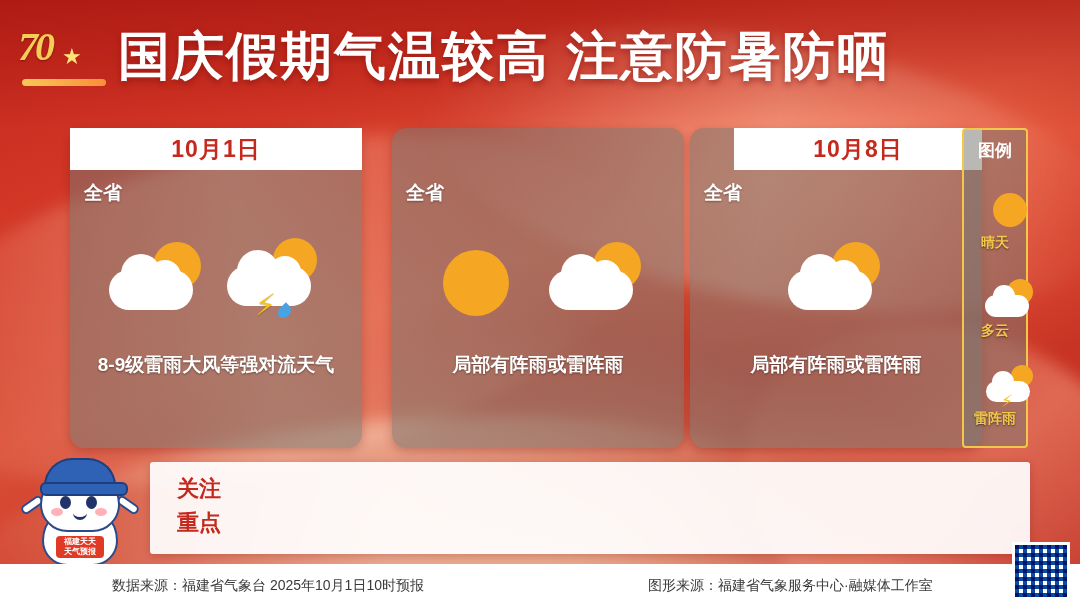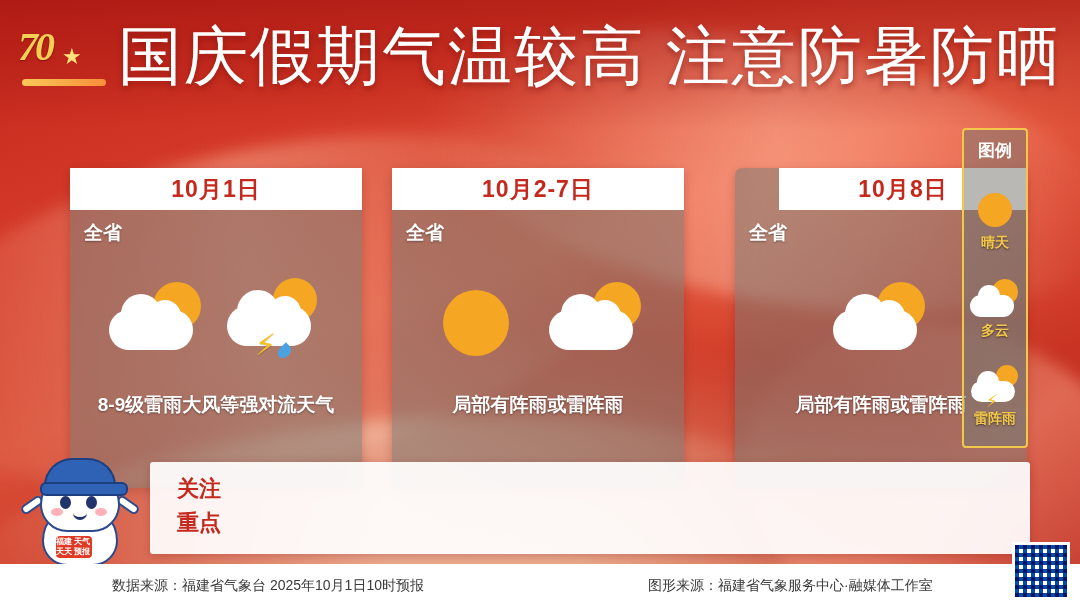--- a/index.html
+++ b/index.html
@@ -58,39 +58,38 @@
     color: #ffe27a; font-size: 22px; line-height: 22px;
   }
   .emblem .ribbonline {
     position: absolute; left: 4px; bottom: 6px; width: 84px; height: 7px;
     background: linear-gradient(90deg, #ffd95e, #ff9a3d);
     border-radius: 4px; opacity: .9;
   }
   .title {
     position: absolute; left: 118px; top: 16px; width: 940px; height: 80px;
     color: #ffffff;
-    font-size: 64px; font-weight: normal;
+    font-size: 52px; font-weight: bold;
     letter-spacing: 2px;
     line-height: 80px;
     text-shadow: 0 3px 6px rgba(120,12,10,0.55);
     white-space: nowrap;
   }
 
   
   .panels { position: absolute; left: 70px; top: 128px; width: 940px; height: 320px; }
   .panel {
     position: absolute; top: 0; width: 292px; height: 320px;
     background: rgba(120,118,114,0.52);
-    border-radius: 7px;
+    border-radius: 14px;
     box-shadow: 0 3px 10px rgba(90,12,10,0.25);
-    margin-top: 40px;
   }
   .panel.p1 { left: 0; }
   .panel.p2 { left: 322px; }
-  .panel.p3 { left: 665px; padding-left: 44px; }
+  .panel.p3 { left: 620px; padding-left: 44px; }
   .panel .dayhead {
     height: 42px; background: #ffffff;
     display: flex; align-items: center; justify-content: center;
     color: #c5281c; font-size: 23px; font-weight: bold; letter-spacing: 1px;
   }
   .panel .region {
     position: absolute; left: 14px; top: 52px;
     color: #ffffff; font-size: 19px; font-weight: bold;
     text-shadow: 0 1px 2px rgba(0,0,0,.35);
   }
@@ -138,21 +137,21 @@
     position: absolute; left: 962px; top: 128px; width: 66px; height: 320px;
     background: rgba(120,118,114,0.52);
     border: 2px solid #f3c84a; border-radius: 4px;
   }
   .legend .lhead {
     height: 40px; display: flex; align-items: center; justify-content: center;
     color: #ffffff; font-size: 17px; font-weight: bold;
   }
   .legend .litem {
     position: relative; height: 88px;
-    display: flex; flex-direction: column; align-items: center; justify-content: center;
+    display: flex; flex-direction: column; justify-content: center; padding-left: 19px;
   }
   .legend .lmini { position: relative; width: 54px; height: 46px; }
   .legend .llabel {
     position: absolute; bottom: 6px; left: 0; width: 100%;
     text-align: center; color: #f3c84a; font-size: 14px; font-weight: bold;
     text-shadow: 0 1px 2px rgba(0,0,0,.5);
   }
   .mini-sun { position: absolute; width: 34px; height: 34px; border-radius: 50%;
     background: #f5a623; left: 10px; top: 2px; }
   .mini-sbc .md { position: absolute; width: 26px; height: 26px; border-radius: 50%;
@@ -200,23 +199,23 @@
   .m-eye { position: absolute; top: 44px; width: 11px; height: 13px; background: #22336b; border-radius: 50%; }
   .m-eye.l { left: 40px; } .m-eye.r { left: 66px; }
   .m-cheek { position: absolute; top: 56px; width: 12px; height: 8px; background: #ffb0b8; border-radius: 50%; }
   .m-cheek.l { left: 31px; } .m-cheek.r { left: 75px; }
   .m-mouth { position: absolute; left: 53px; top: 60px; width: 14px; height: 8px;
     border-bottom: 3px solid #22336b; border-radius: 0 0 10px 10px; }
   .m-arm { position: absolute; top: 48px; width: 24px; height: 10px; background: #ffffff;
     border: 2px solid #2a4a8c; border-radius: 6px; }
   .m-arm.l { left: 0px; transform: rotate(-35deg); }
   .m-arm.r { left: 96px; transform: rotate(35deg); }
-  .m-badge { position: absolute; left: 36px; top: 84px; width: 36px; height: 22px;
+  .m-badge { position: absolute; left: 36px; top: 84px; width: 48px; height: 22px;
     background: #e03a26; border-radius: 4px; color: #fff; font-size: 8px; font-weight: bold;
-    display: flex; flex-direction: row; align-items: center; justify-content: center; line-height: 10px; }
+    display: flex; flex-direction: column; align-items: center; justify-content: center; line-height: 10px; }
 
   
   .footerbar {
     position: absolute; left: 0; bottom: 0; width: 1080px; height: 44px;
     background: #ffffff;
     display: flex; align-items: center;
   }
   .footerbar .fsrc { position: absolute; left: 112px; color: #3a3a3a; font-size: 14px; }
   .footerbar .fcredit { position: absolute; left: 648px; color: #3a3a3a; font-size: 14px; }
   .qr { position: absolute; right: 10px; bottom: 8px; width: 58px; height: 58px;
@@ -266,21 +265,20 @@
           <div class="bolt">⚡</div>
             <div class="drop"></div>
         </div>
       </div>
       <div class="desc">
         <div>8-9级雷雨大风等强对流天气</div>
       </div>
     </div>
 
     <div class="panel p2">
-      <div class="dayhead">10月2-7日</div>
       <div class="region">全省</div>
       <div class="icons">
         <div class="wicon psun">
           <div class="sdisc"></div>
         </div>
         <div class="wicon sbc">
           <div class="sdisc"></div>
             <div class="c-b1"></div>
             <div class="c-b2"></div>
             <div class="c-main"></div>

